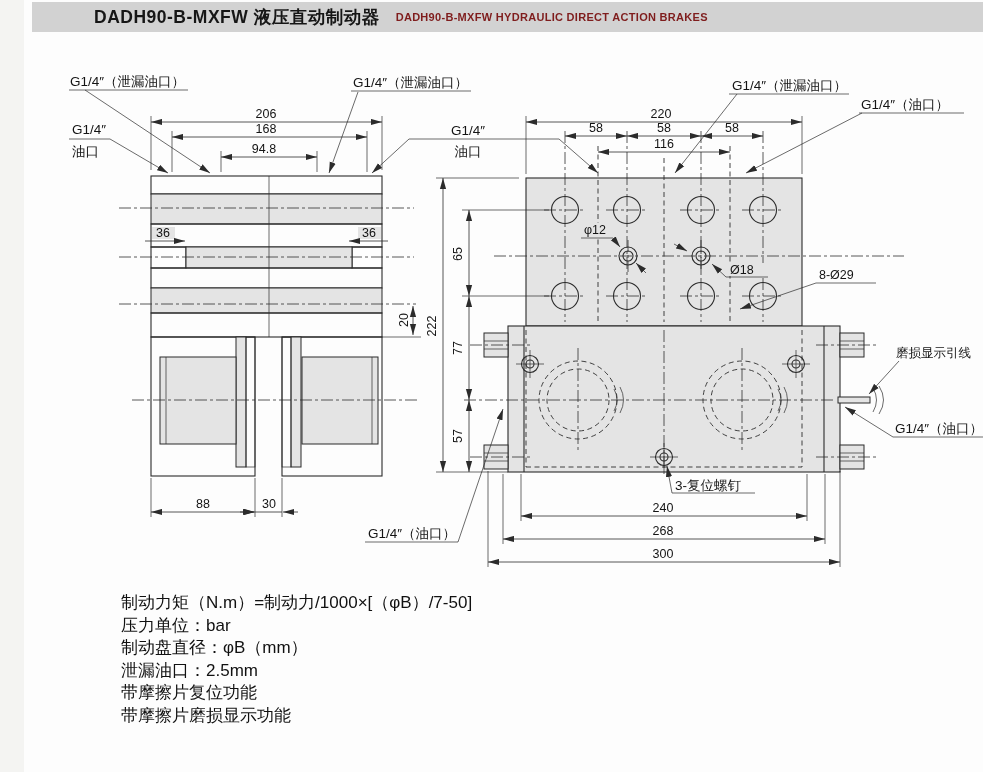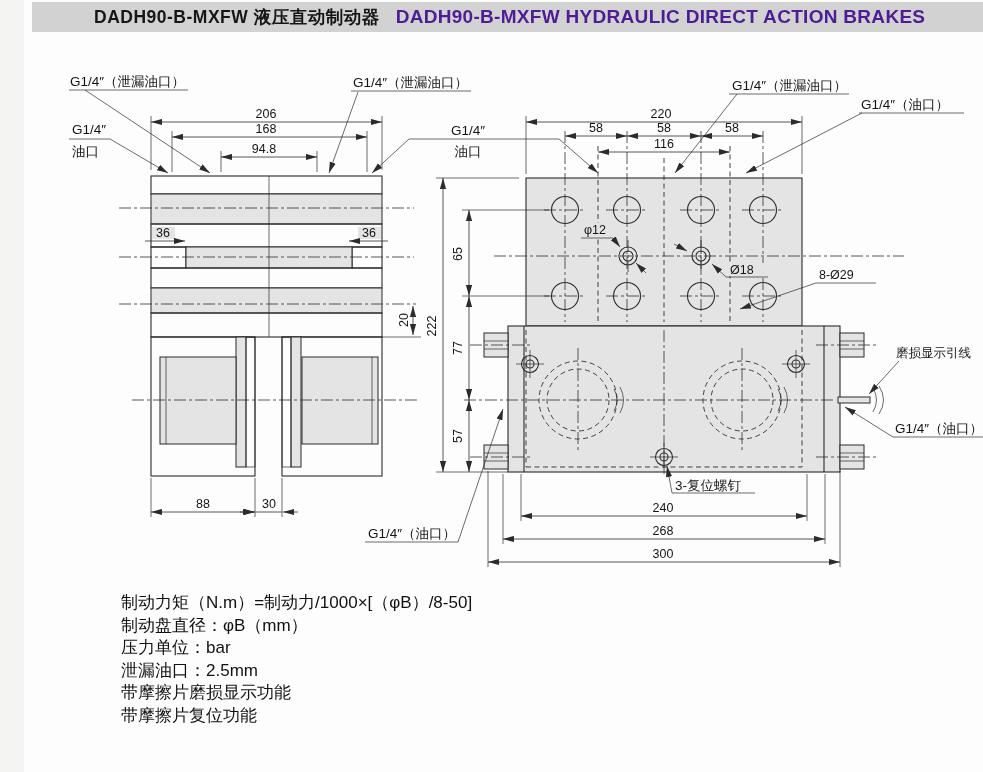--- a/index.html
+++ b/index.html
@@ -1,21 +1,21 @@
 <!DOCTYPE html>
 <html><head>
 <meta charset="utf-8">
 <style>
   html,body{margin:0;padding:0;background:#f4f4f2;}
   #stage{position:relative;width:983px;height:772px;background:#fdfdfd;overflow:hidden;
          font-family:"Liberation Sans",sans-serif;margin-left:24px;}
   #titlebar{position:absolute;left:8px;top:2px;width:967px;height:30px;background:#d2d2d2;
             display:flex;align-items:center;padding-left:62px;box-sizing:border-box;gap:16px;}
   #titlebar .cn{font-size:17.5px;font-weight:600;color:#161616;letter-spacing:.5px;}
-  #titlebar .en{font-size:19px;font-weight:600;color:#4c1d95;letter-spacing:.3px;}
+  #titlebar .en{font-size:11px;font-weight:600;color:#7f1d1d;letter-spacing:.3px;}
   #drawing{position:absolute;left:0;top:0;}
   #notes{position:absolute;left:97px;top:592px;font-size:17px;line-height:22.6px;color:#111;}
   .ln{stroke:#2b2b2b;stroke-width:1.1;fill:none}
   .thin{stroke:#2b2b2b;stroke-width:0.7;fill:none}
   .cl{stroke:#2e2e2e;stroke-width:0.8;fill:none;stroke-dasharray:12 3 3 3}
   .hid{stroke:#2e2e2e;stroke-width:0.9;fill:none;stroke-dasharray:5 3.5}
   .dln{stroke:#2b2b2b;stroke-width:0.8;fill:none}
   text.d{font:12.5px "Liberation Sans",sans-serif;fill:#141414}
   text.lab{font:13.5px "Liberation Sans",sans-serif;fill:#141414}
   .bodyfill{fill:#e4e4e4;stroke:#2b2b2b;stroke-width:1.1}
@@ -319,21 +319,21 @@
       <line x1="341" y1="542" x2="434" y2="542" class="thin"></line>
       <line x1="434" y1="542" x2="479" y2="409" class="thin" marker-end="url(#aE)"></line>
 
       <text class="lab" x="651" y="490">3-复位螺钉</text>
       <line x1="648" y1="493" x2="731" y2="493" class="thin"></line>
       <line x1="648" y1="493" x2="643" y2="466" class="thin" marker-end="url(#aE)"></line>
     </g>
   </svg>
 
   <div id="notes">
-    <div>制动力矩（N.m）=制动力/1000×[（φB）/8-50]</div>
+    <div>制动力矩（N.m）=制动力/1000×[（φB）/7-50]</div>
+    <div>压力单位：bar</div>
     <div>制动盘直径：φB（mm）</div>
-    <div>压力单位：bar</div>
     <div>泄漏油口：2.5mm</div>
+    <div>带摩擦片复位功能</div>
     <div>带摩擦片磨损显示功能</div>
-    <div>带摩擦片复位功能</div>
   </div>
 
 </div>
 
 </body></html>

